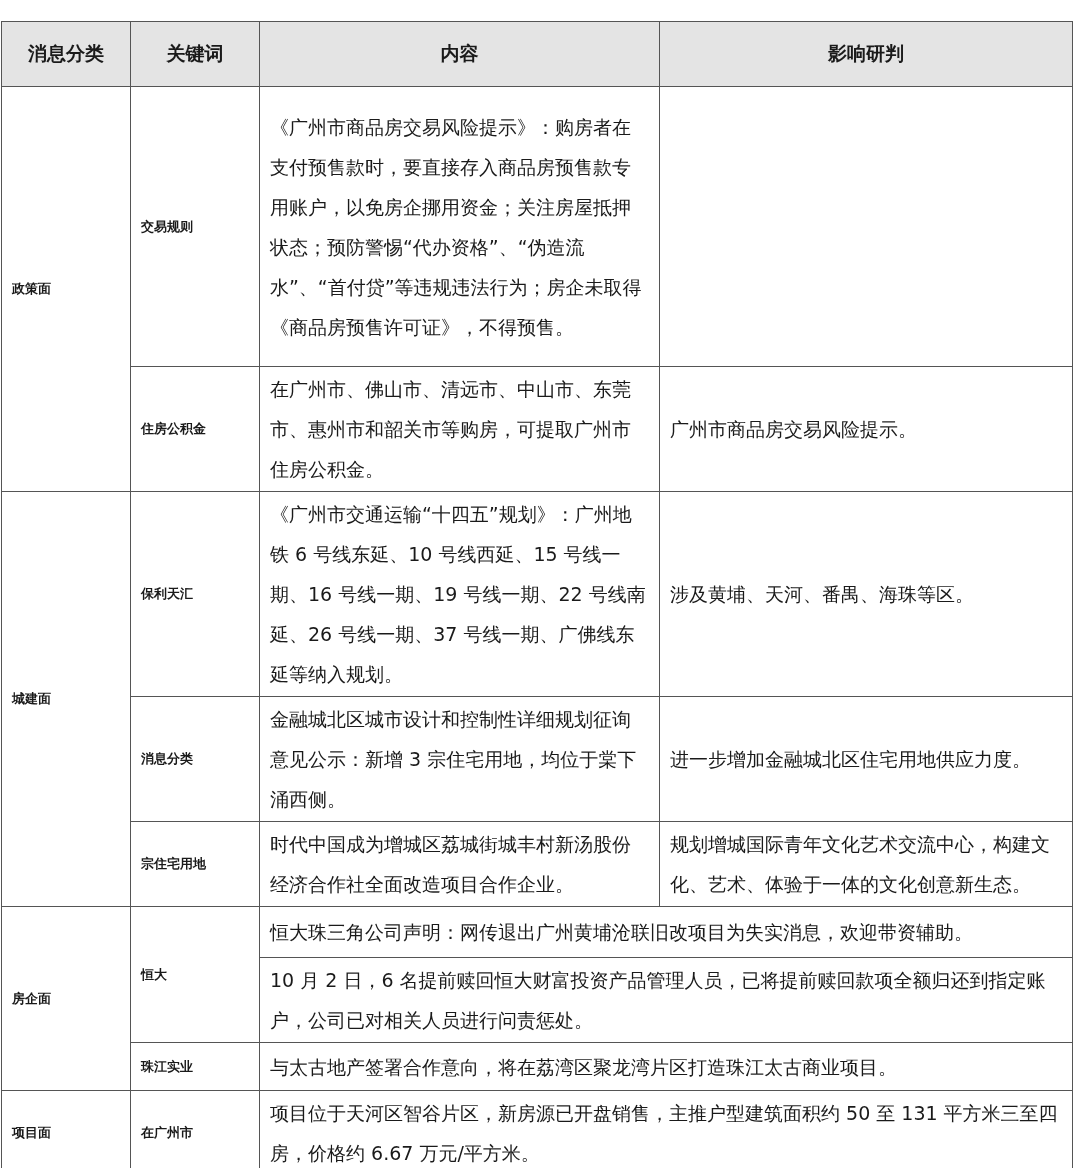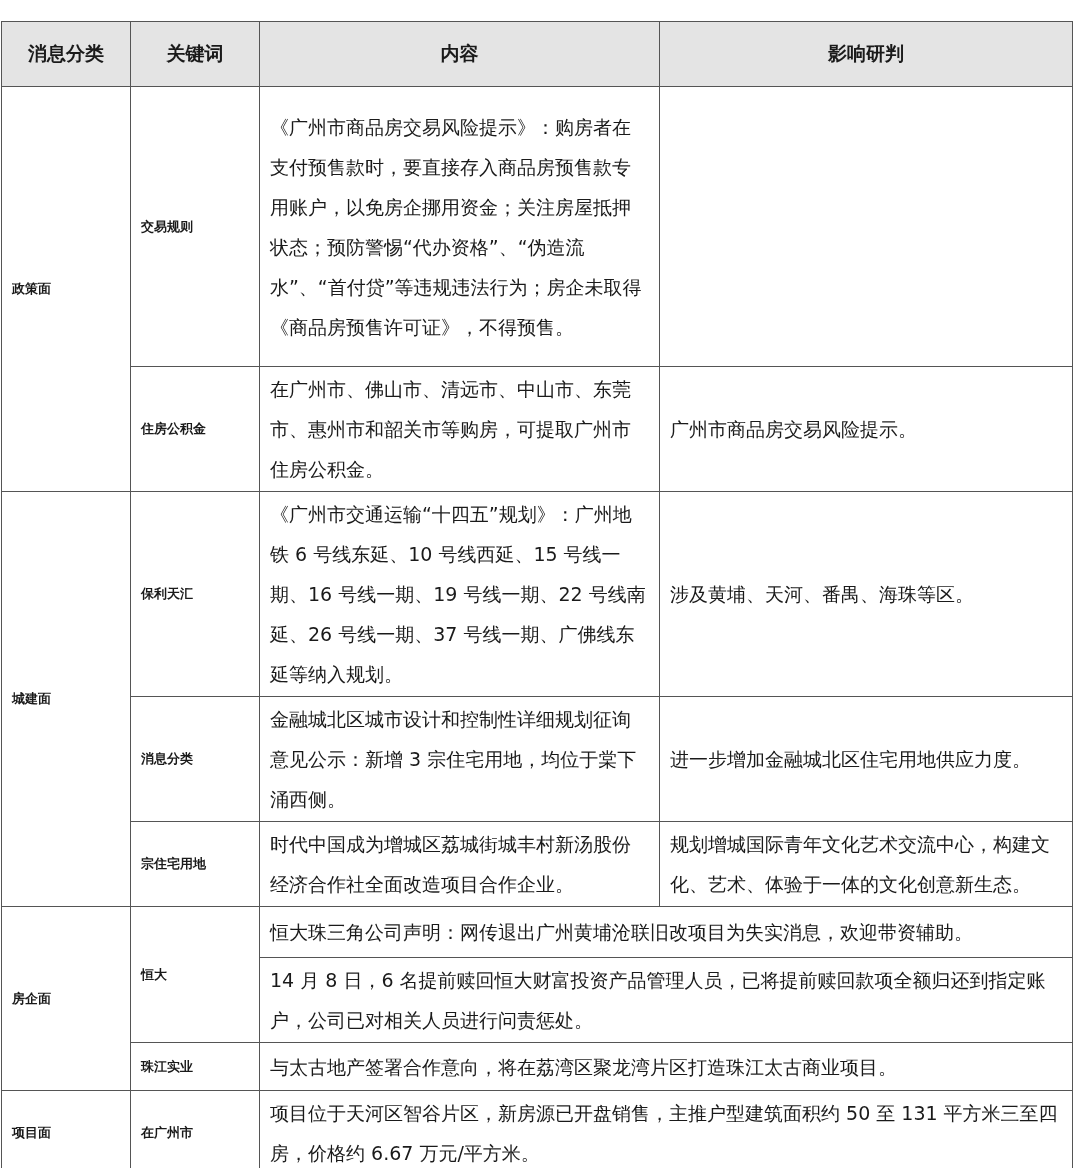--- a/index.html
+++ b/index.html
@@ -61,21 +61,21 @@
       <td class="content">时代中国成为增城区荔城街城丰村新汤股份经济合作社全面改造项目合作企业。</td>
       <td class="impact">规划增城国际青年文化艺术交流中心，构建文化、艺术、体验于一体的文化创意新生态。</td>
     </tr>
 
     <tr style="height:51px">
       <td class="cat" rowspan="3">房企面</td>
       <td class="kw" rowspan="2">恒大</td>
       <td class="content" colspan="2">恒大珠三角公司声明：网传退出广州黄埔沧联旧改项目为失实消息，欢迎带资辅助。</td>
     </tr>
     <tr style="height:81px">
-      <td class="content" colspan="2">14 月 8 日，6 名提前赎回恒大财富投资产品管理人员，已将提前赎回款项全额归还到指定账户，公司已对相关人员进行问责惩处。</td>
+      <td class="content" colspan="2">10 月 2 日，6 名提前赎回恒大财富投资产品管理人员，已将提前赎回款项全额归还到指定账户，公司已对相关人员进行问责惩处。</td>
     </tr>
     <tr style="height:48px">
       <td class="kw">珠江实业</td>
       <td class="content" colspan="2">与太古地产签署合作意向，将在荔湾区聚龙湾片区打造珠江太古商业项目。</td>
     </tr>
 
     <tr style="height:80px">
       <td class="cat">项目面</td>
       <td class="kw">在广州市</td>
       <td class="content" colspan="2">项目位于天河区智谷片区，新房源已开盘销售，主推户型建筑面积约 50 至 131 平方米三至四房，价格约 6.67 万元/平方米。</td>

